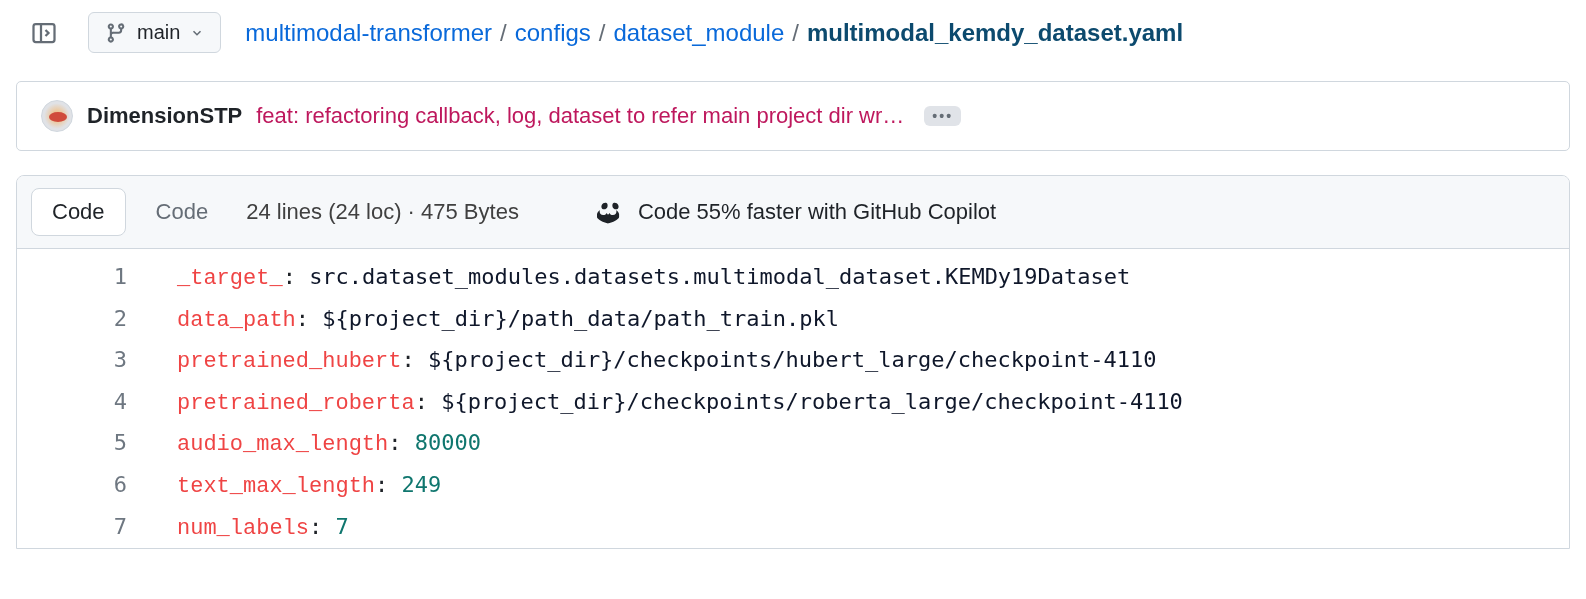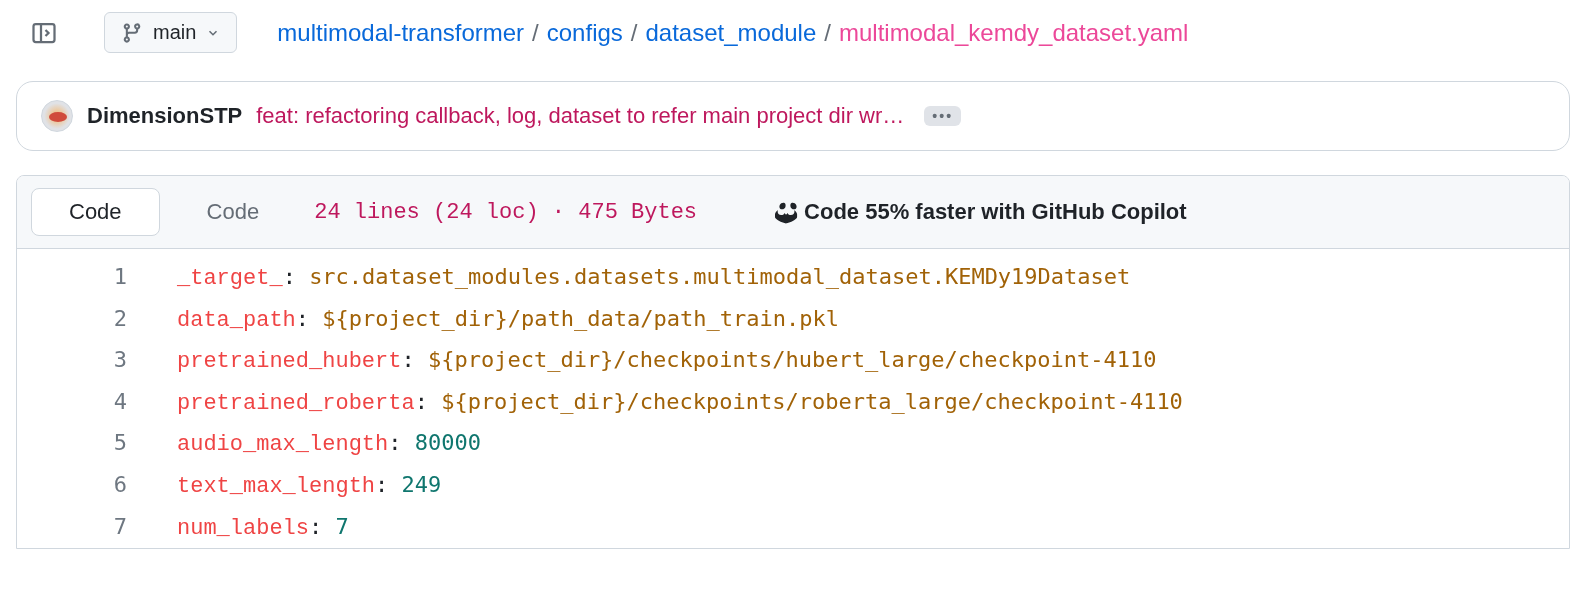--- a/index.html
+++ b/index.html
@@ -1,46 +1,46 @@
 <!DOCTYPE html>
 <html><head>
 <meta charset="utf-8">
 <style>
 * { margin: 0; padding: 0; box-sizing: border-box; }
 body { font-family: -apple-system, BlinkMacSystemFont, "Segoe UI", Helvetica, Arial, sans-serif; color: #1f2328; background: #fff; font-size: 14px; width: 1586px; }
-.topbar { display: flex; align-items: center; padding: 12px 24px 16px; gap: 40px; }
+.topbar { display: flex; align-items: center; padding: 12px 24px 16px; gap: 24px; }
 .sidebar-toggle { width: 40px; height: 40px; display: flex; align-items: center; justify-content: center; border-radius: 6px; cursor: pointer; }
 .branch-select { display: flex; align-items: center; gap: 10px; padding: 8px 16px; background: #f6f8fa; border: 1px solid #d0d7de; border-radius: 6px; font-size: 20px; font-weight: 500; cursor: pointer; }
 .breadcrumb { font-size: 24px; display: flex; align-items: center; gap: 8px; flex-wrap: wrap; }
 .breadcrumb a { color: #0969da; text-decoration: none; }
 .breadcrumb .sep { color: #656d76; }
-.breadcrumb .current { font-weight: 400; color: #ec4899; }
+.breadcrumb .current { font-weight: 700; color: #0c4a6e; }
 
-.commitbar { margin: 12px 16px 24px; border: 1px solid #d0d7de; border-radius: 17px; padding: 18px 24px; display: flex; align-items: center; gap: 14px; font-size: 22px; }
+.commitbar { margin: 12px 16px 24px; border: 1px solid #d0d7de; border-radius: 5px; padding: 18px 24px; display: flex; align-items: center; gap: 14px; font-size: 22px; }
 .avatar { width: 32px; height: 32px; border-radius: 50%; background: radial-gradient(ellipse at center, #f5b56a 0%, #e0e2e6 60%); border: 1px solid #d0d7de; position: relative; overflow: hidden; }
 .avatar::after { content: ""; position: absolute; width: 18px; height: 10px; background: #d04b3b; border-radius: 50%; left: 7px; top: 11px; }
 .author { font-weight: 600; }
 .commit-msg { color: #be185d; flex: 0 1 auto; white-space: nowrap; overflow: hidden; text-overflow: ellipsis; }
 .more-btn { background: #e0e3e8; border-radius: 6px; padding: 2px 8px; font-weight: 700; letter-spacing: 2px; cursor: pointer; color: #656d76; margin-left: 6px; font-size: 14px; }
 
 .file-box { margin: 0 16px; border: 1px solid #d0d7de; border-radius: 8px 8px 0 0; overflow: hidden; }
 .file-header { display: flex; align-items: center; background: #f6f8fa; padding: 12px 14px; gap: 18px; border-bottom: 1px solid #d0d7de; font-size: 22px; }
 .tab-group { display: flex; gap: 10px; align-items: center; }
-.tab { padding: 10px 37px; border-radius: 8px; font-weight: 500; font-size: 22px; cursor: pointer; }
+.tab { padding: 10px 20px; border-radius: 8px; font-weight: 500; font-size: 22px; cursor: pointer; }
 .tab.active { background: #fff; border: 1px solid #d0d7de; font-weight: 500; }
 .tab.inactive { color: #656d76; }
-.file-meta { font-family: Liberation Mono, monospace; color: #be185d; font-size: 22px; }
-.copilot-promo { display: flex; align-items: center; gap: 3px; font-weight: 700; margin-left: 60px; }
+.file-meta { font-family: Liberation Sans, sans-serif; color: #404040; font-size: 22px; }
+.copilot-promo { display: flex; align-items: center; gap: 15px; font-weight: 400; margin-left: 60px; }
 
 .code-area { font-family: ui-monospace, SFMono-Regular, Menlo, Consolas, monospace; font-size: 22px; line-height: 1.8; padding: 8px 0 0; }
 .code-line { display: flex; }
 .line-num { width: 160px; text-align: right; padding-right: 50px; color: #6e7781; user-select: none; }
 .line-content { flex: 1; white-space: pre; }
 .pl-ent { color: #ef4444; font-family: Liberation Mono, monospace; }
-.pl-s { color: #a16207; }
+.pl-s { color: #0f172a; }
 .pl-c1 { color: #0f766e; }
 
 svg { display: block; }
 </style>
 </head>
 <body>
 
 <div class="topbar">
   <div class="sidebar-toggle">
     <svg width="24" height="24" viewBox="0 0 16 16" fill="none" stroke="#656d76" stroke-width="1.5">

